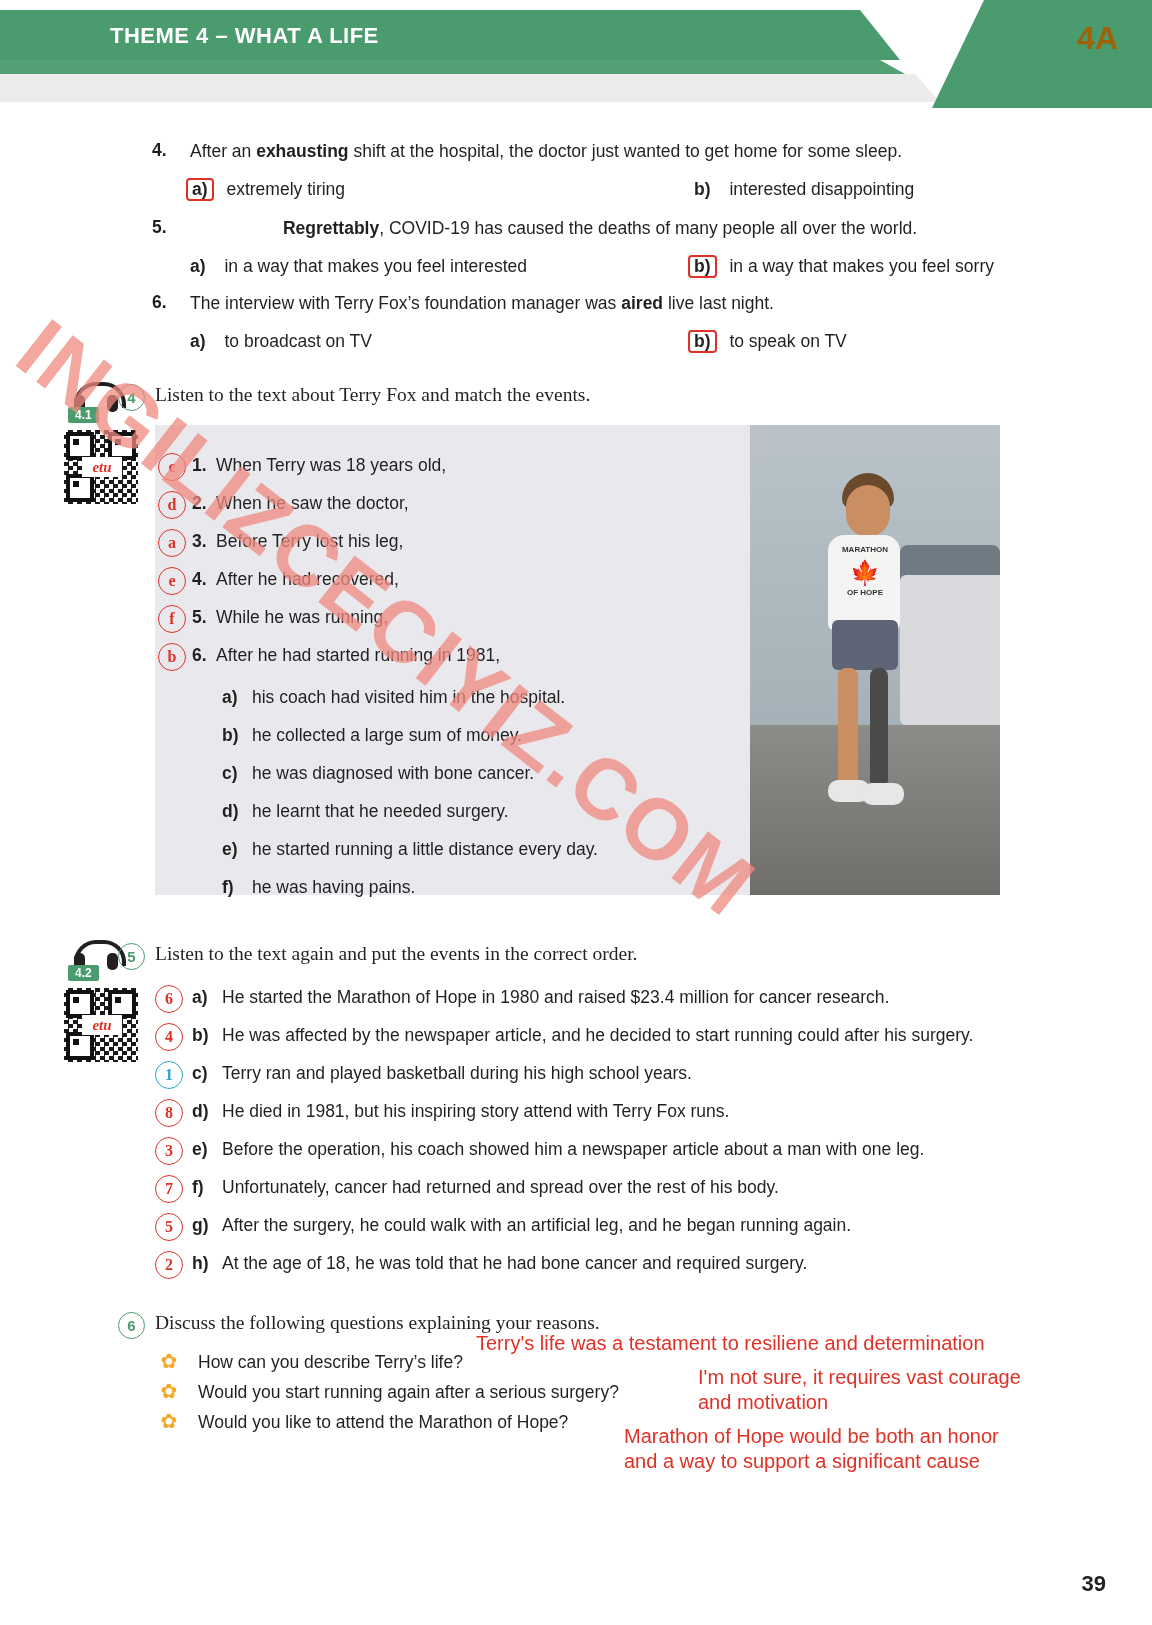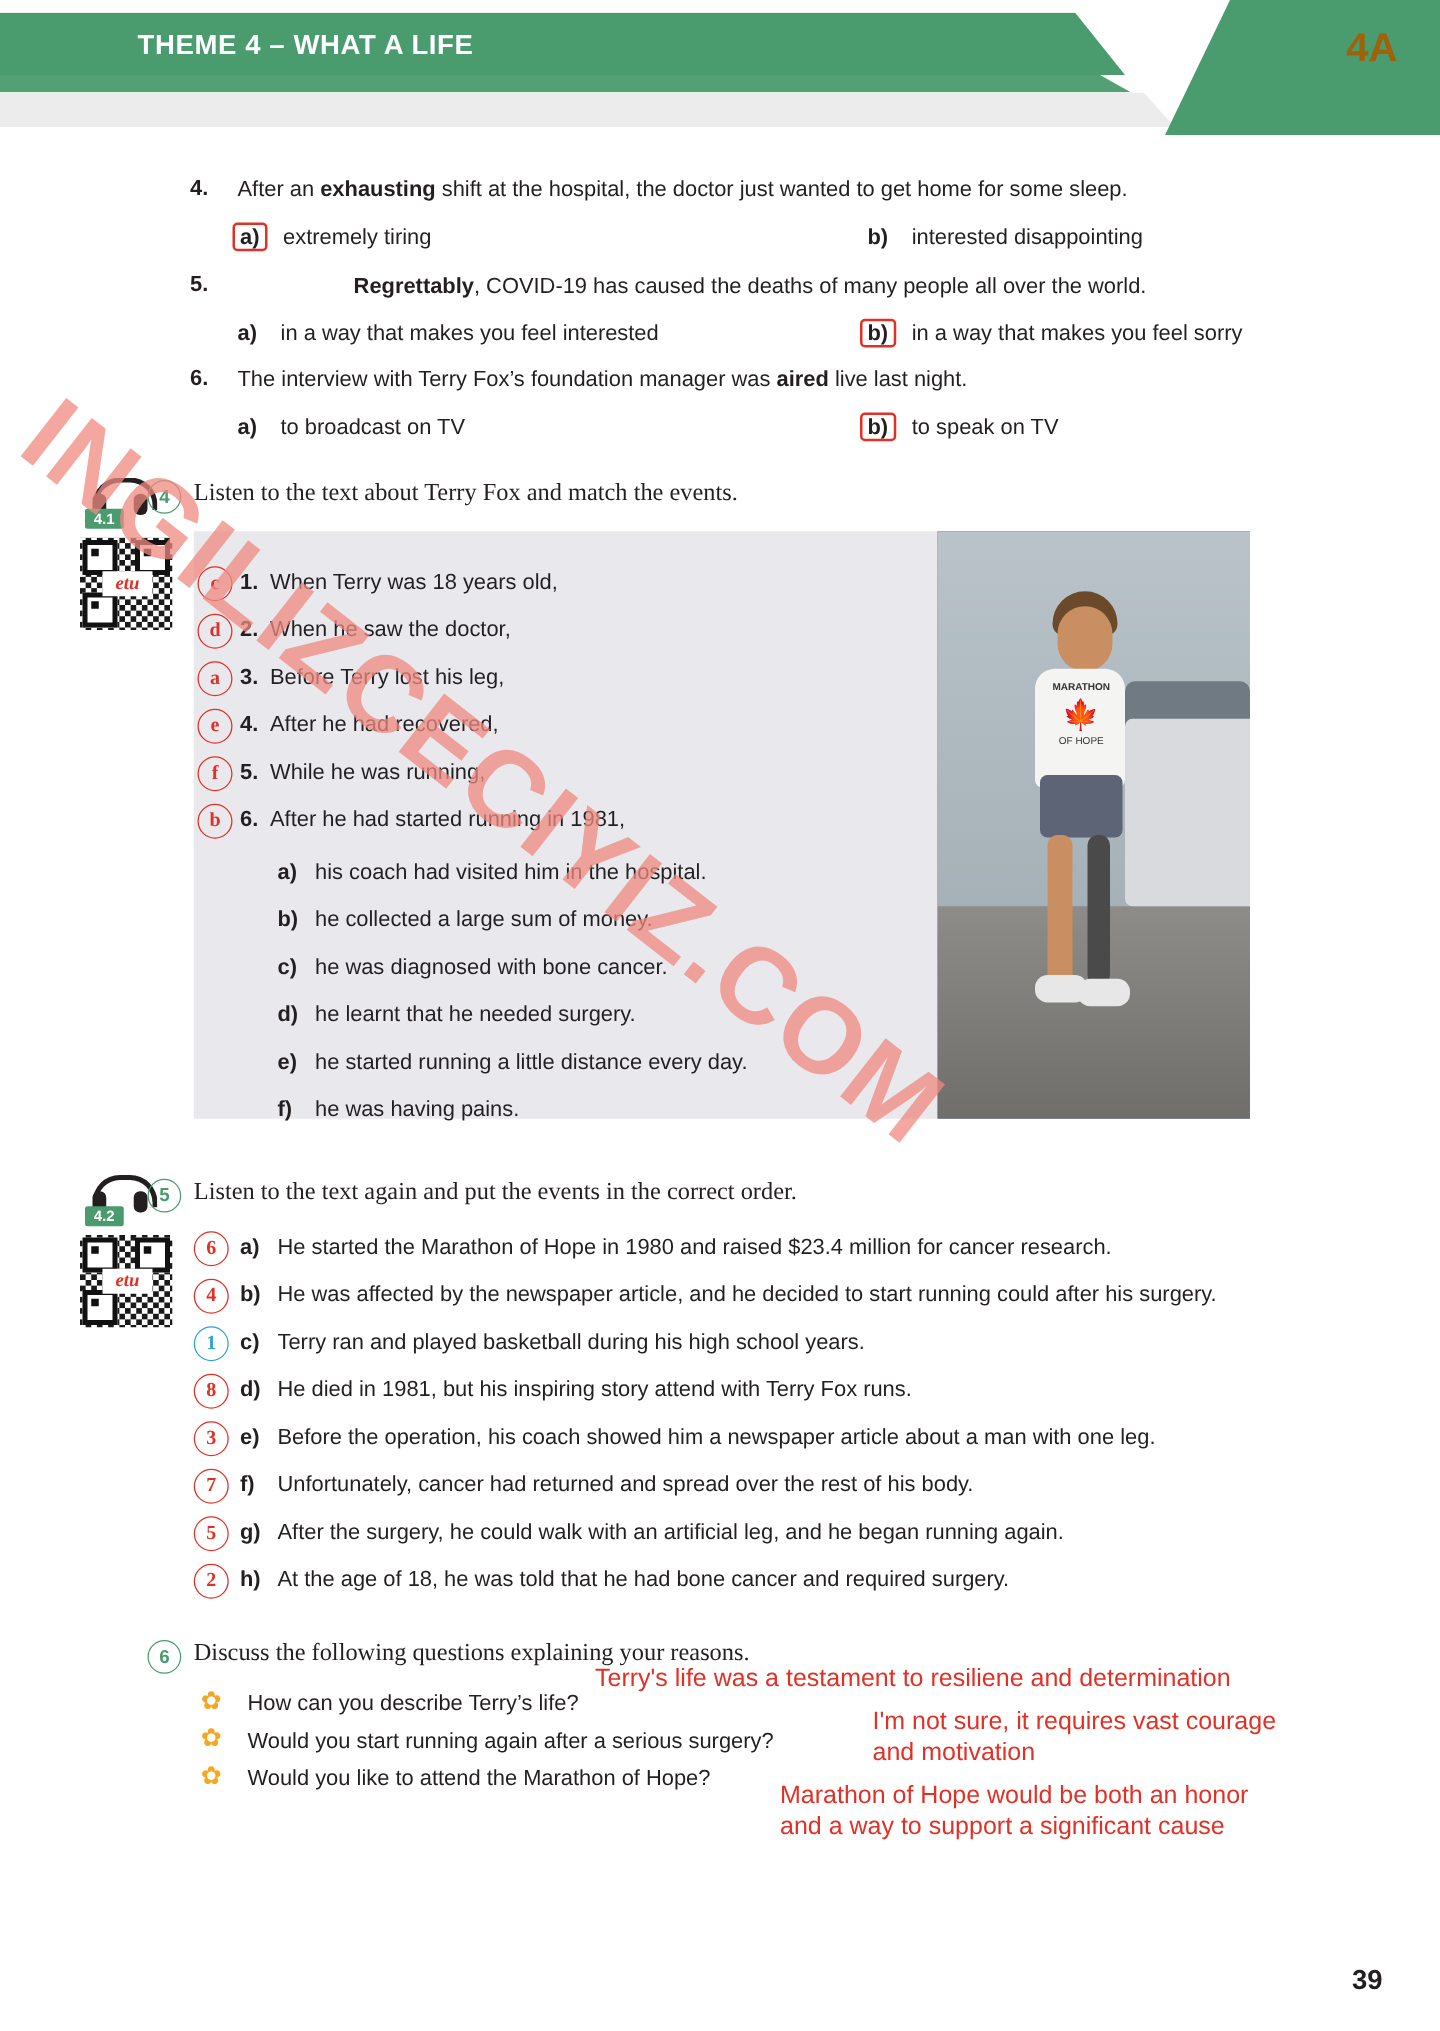--- a/index.html
+++ b/index.html
@@ -111,21 +111,21 @@
   .ph-body{position:absolute;left:78px;top:110px;width:72px;height:95px;background:#f4f4f2;border-radius:16px 16px 6px 6px;}
   .ph-head{position:absolute;left:96px;top:60px;width:44px;height:52px;background:#c98f63;border-radius:22px;}
   .ph-hair{position:absolute;left:92px;top:48px;width:52px;height:36px;background:#6b4a2c;border-radius:26px 26px 10px 10px;}
   .ph-shorts{position:absolute;left:82px;top:195px;width:66px;height:50px;background:#5d6476;border-radius:6px;}
   .ph-leg1{position:absolute;left:88px;top:243px;width:20px;height:120px;background:#c98f63;border-radius:8px;}
   .ph-leg2{position:absolute;left:120px;top:243px;width:18px;height:120px;background:#4a4a4a;border-radius:8px;}
   .ph-shoe1{position:absolute;left:78px;top:355px;width:42px;height:22px;background:#e7e7e7;border-radius:10px;}
   .ph-shoe2{position:absolute;left:112px;top:358px;width:42px;height:22px;background:#e7e7e7;border-radius:10px;}
   .ph-maple{position:absolute;left:96px;top:135px;width:38px;height:26px;color:#d63b2f;font-size:24px;text-align:center;line-height:26px;}
   .ph-txt1{position:absolute;left:84px;top:120px;width:62px;text-align:center;font-size:8px;font-weight:bold;color:#333;}
-  .ph-txt2{position:absolute;left:84px;top:163px;width:62px;text-align:center;font-size:8px;font-weight:normal;color:#333;}
+  .ph-txt2{position:absolute;left:84px;top:163px;width:62px;text-align:center;font-size:8px;font-weight:bold;color:#333;}
 </style>
 </head>
 <body>
 
 <div class="header">
   <div class="hdr-green"></div>
   <div class="hdr-green2"></div>
   <div class="hdr-grey"></div>
   <div class="hdr-corner"></div>
   <div class="hdr-title">THEME 4 – WHAT A LIFE</div>

